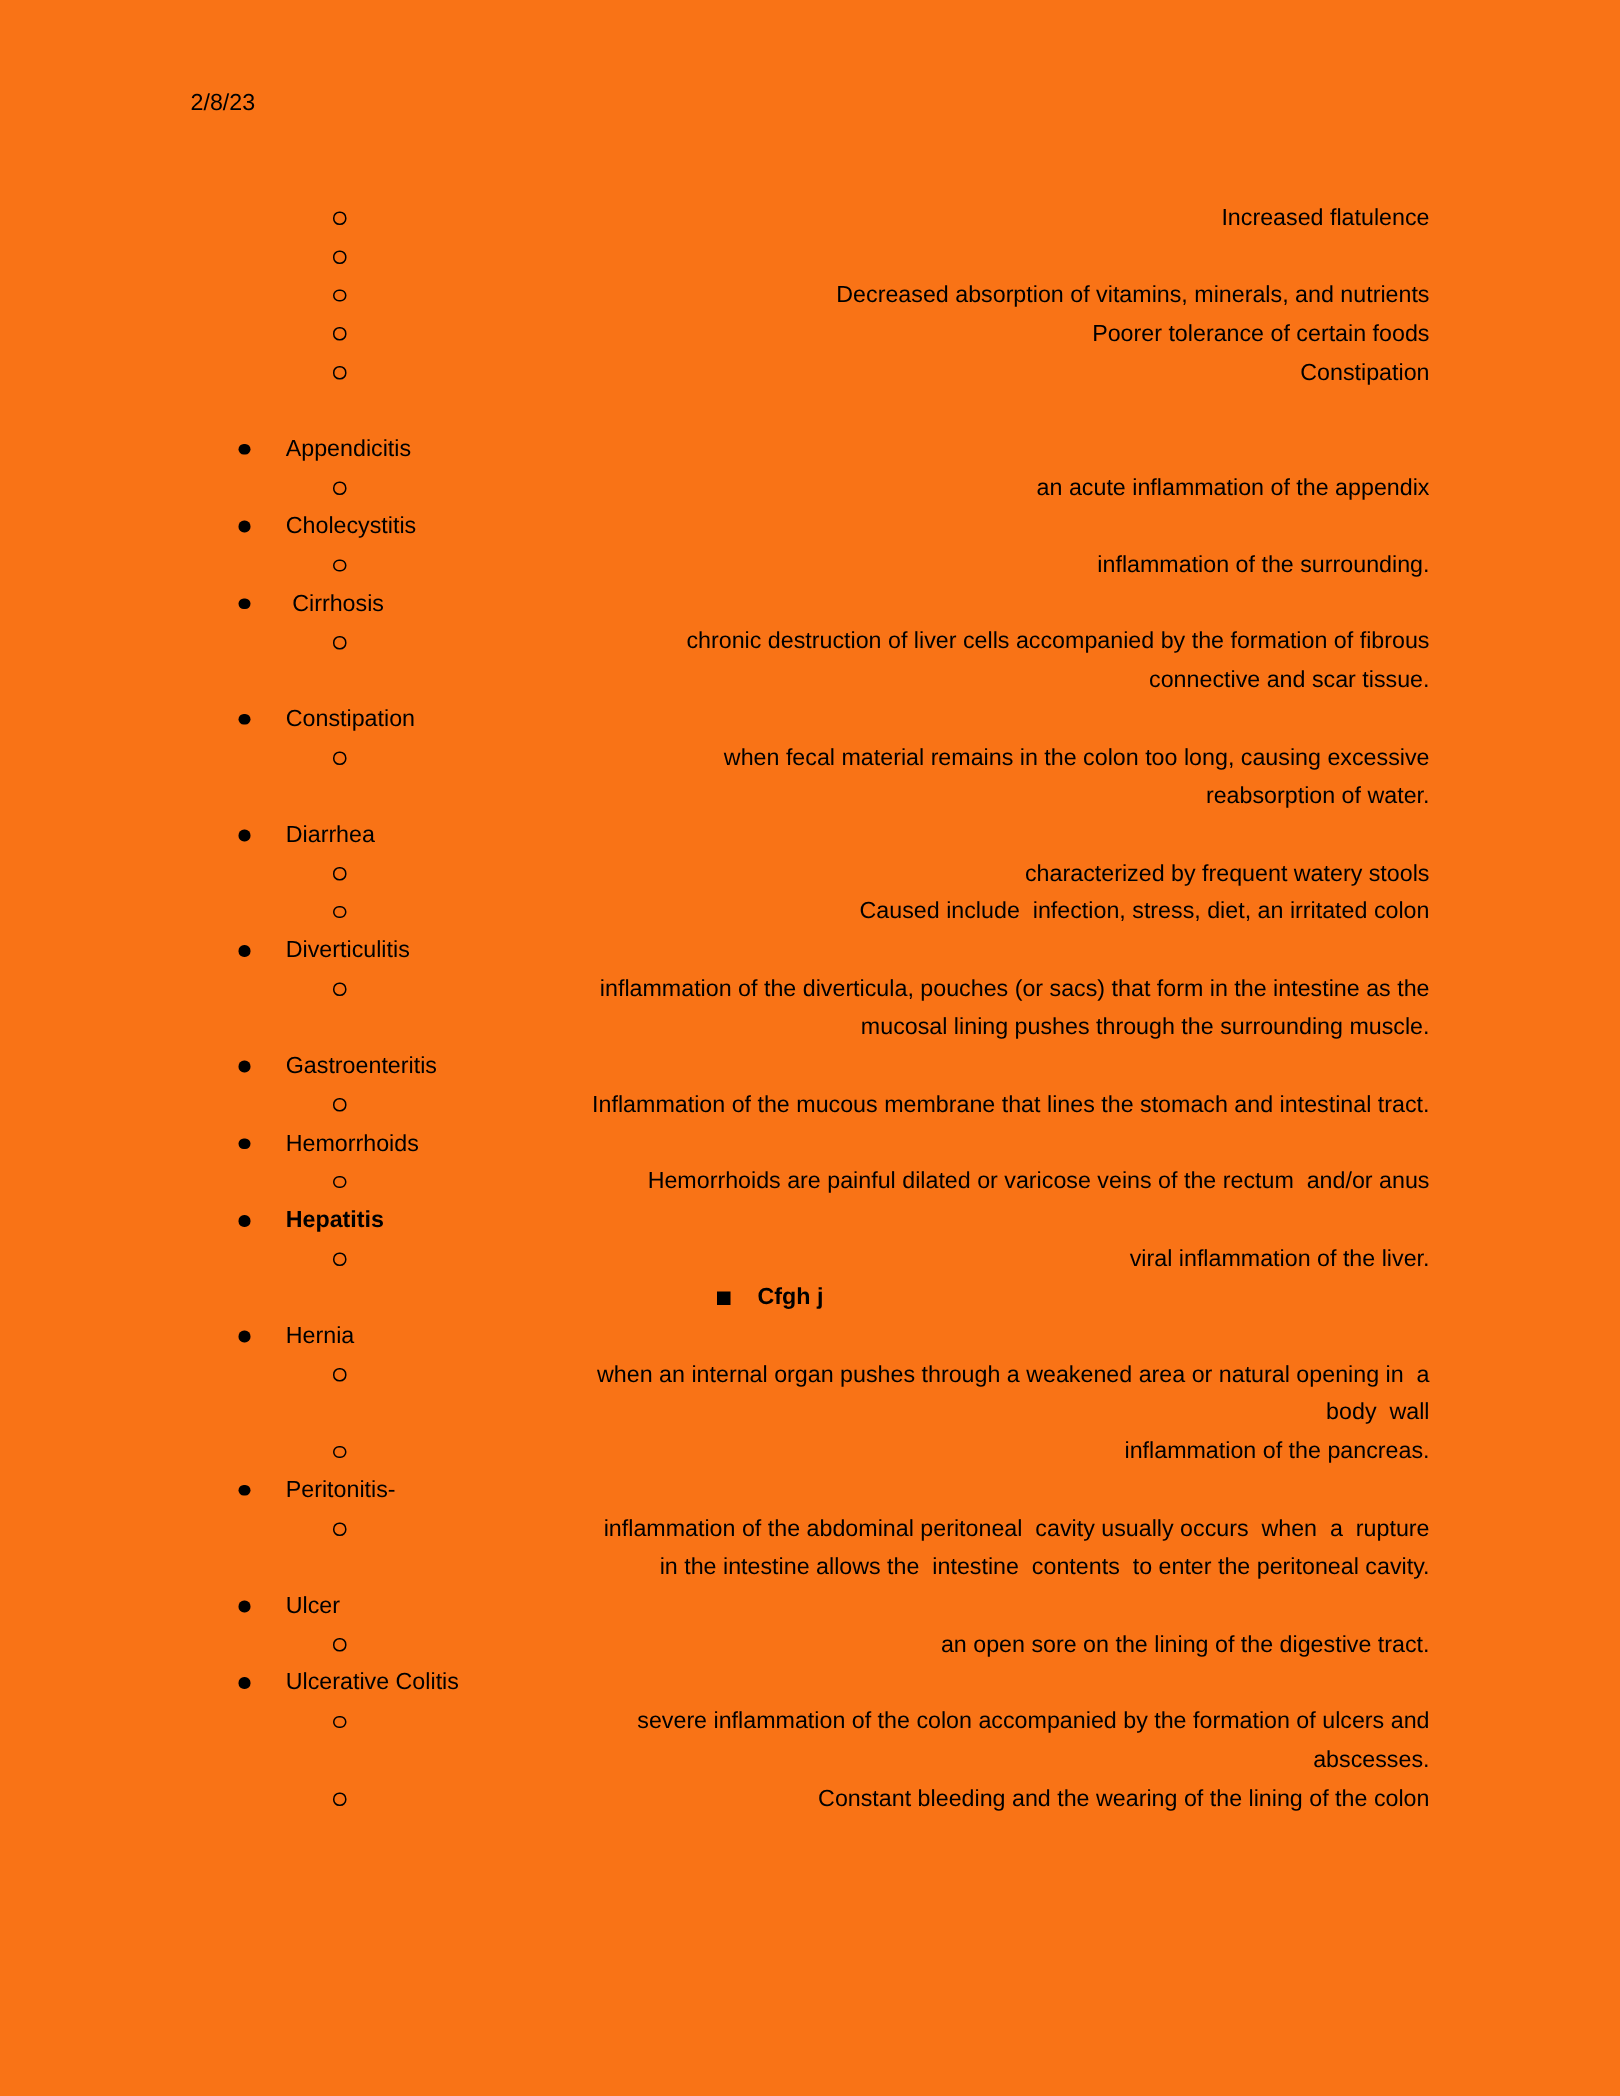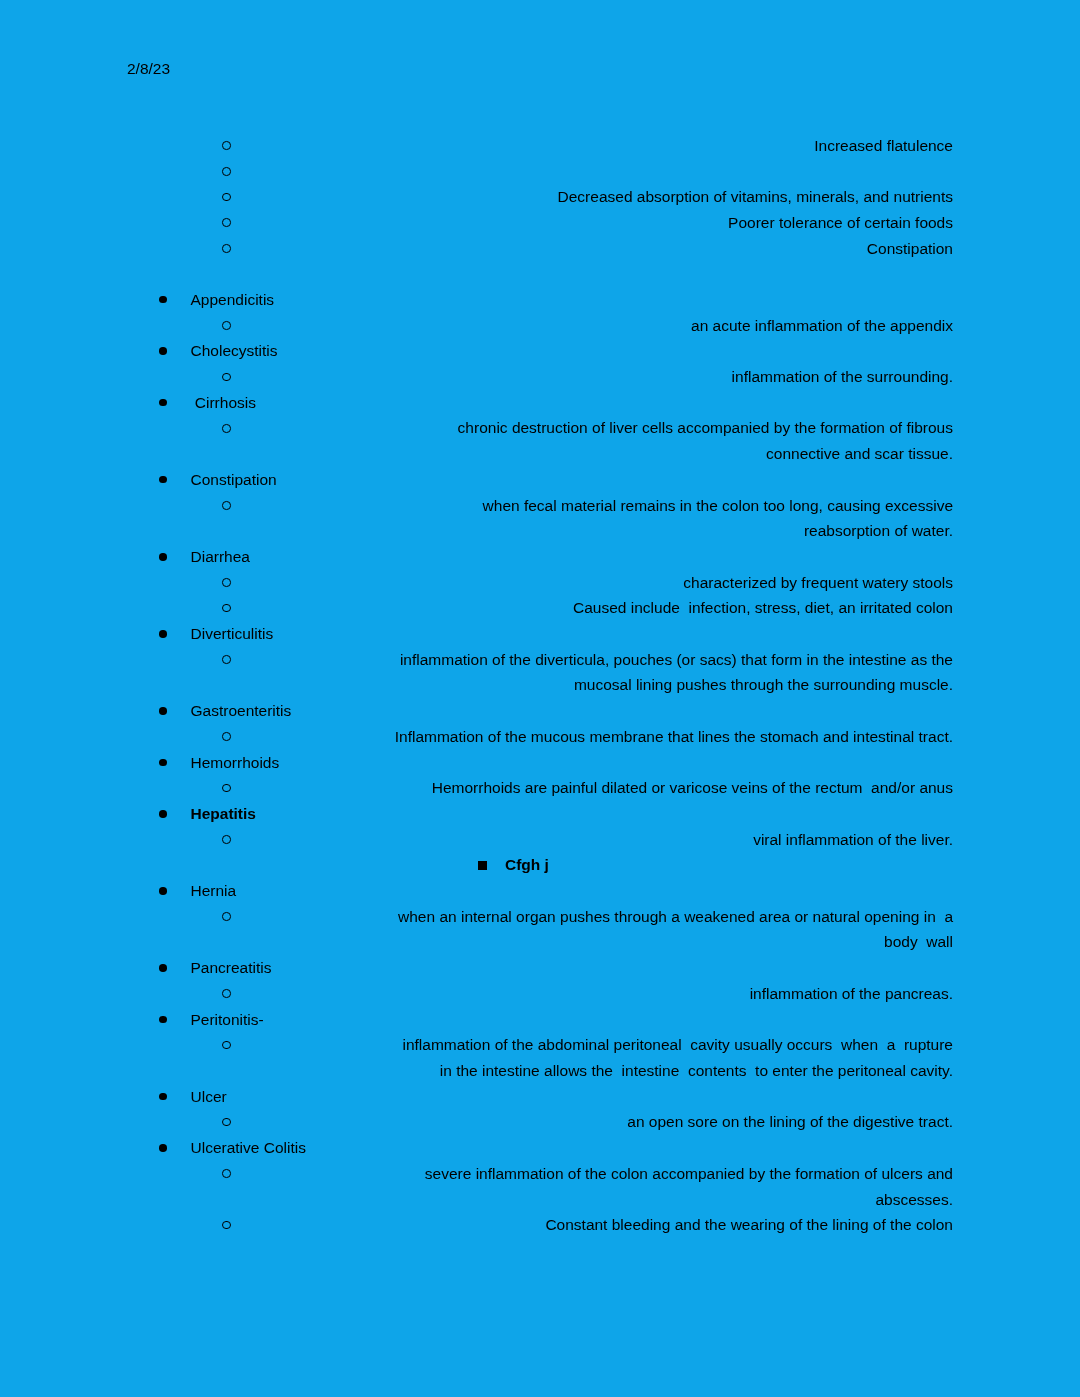--- a/index.html
+++ b/index.html
@@ -5,21 +5,21 @@
   html, body {
     margin: 0;
     padding: 0;
     background: #ffffff;
   }
   .page {
     position: relative;
     width: 1080px;
     height: 1397px;
     box-sizing: border-box;
-    background: #0ea5e9;
+    background: #f97316;
     color: #000000;
     font-family: "Liberation Sans", "DejaVu Sans", sans-serif;
     font-size: 15.5px;
     line-height: 25.7px;
     padding: 56px 127px 0 127px;
     overflow: hidden;
   }
   .spacer-after-date { height: 51px; }
   .spacer-blank-line { height: 25.7px; }
 
@@ -249,26 +249,20 @@
       <span class="txt">Hernia</span>
     </div>
     <div class="row l2">
       <span class="marker">
           <span class="ring"></span>
         </span>
       <span class="txt">when an internal organ pushes through a weakened area or natural opening in  a
 body  wall</span>
     </div>
 
-    <div class="row l1">
-      <span class="marker">
-          <span class="dot"></span>
-        </span>
-      <span class="txt">Pancreatitis</span>
-    </div>
     <div class="row l2">
       <span class="marker">
           <span class="ring"></span>
         </span>
       <span class="txt">inflammation of the pancreas.</span>
     </div>
 
     <div class="row l1">
       <span class="marker">
           <span class="dot"></span>

